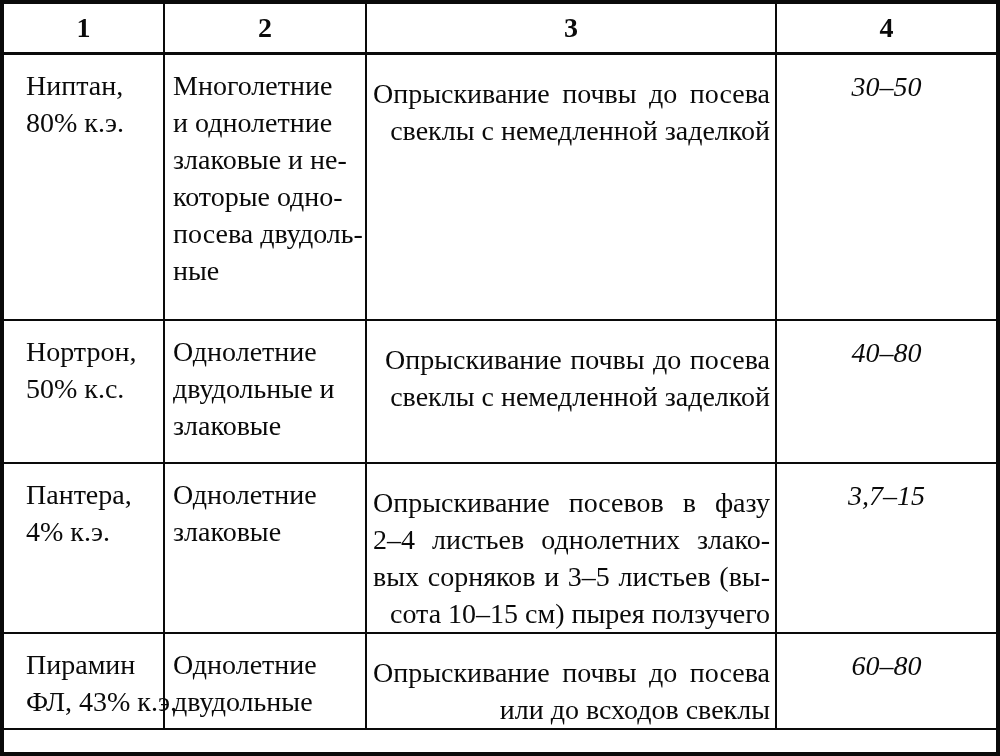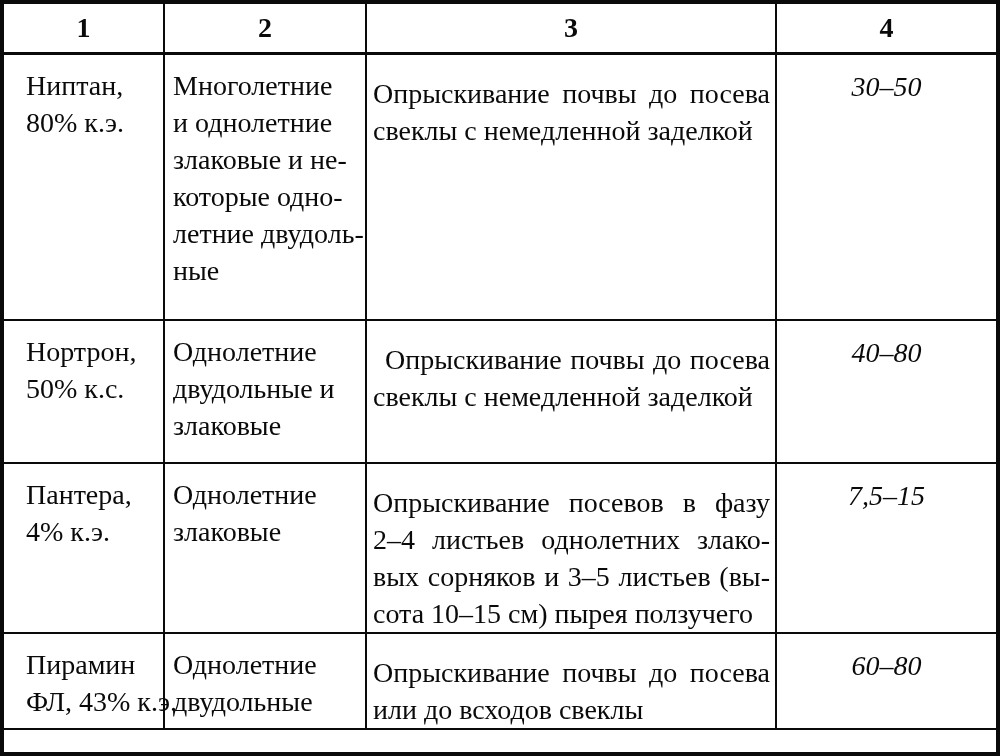--- a/index.html
+++ b/index.html
@@ -54,21 +54,21 @@
 
   td.c1 { padding: 12px 4px 0 22px; }
   td.c2 { padding: 12px 4px 0 8px; margin-left: 33px; }
   td.c3 { padding: 20px 5px 0 6px; }
   td.c4 { padding: 13px 0 0 0; text-align: center; }
 
   .ln {
     line-height: 37px;
     white-space: nowrap;
   }
-  .just .ln { white-space: normal; }
+  .just .ln { white-space: normal; text-align: right; }
   .just .ln:not(:last-child) {
     text-align: justify;
     text-align-last: justify;
   }
   .indent .ln:first-child { text-indent: 12px; }
   .dose { line-height: 37px; font-style: italic; }
 </style>
 </head>
 <body>
 
@@ -95,21 +95,21 @@
               <div class="ln">Ниптан,</div>
               <div class="ln">80% к.э.</div>
             </div>
         </td>
         <td class="c2">
           <div>
               <div class="ln">Многолетние</div>
               <div class="ln">и однолетние</div>
               <div class="ln">злаковые и не-</div>
               <div class="ln">которые одно-</div>
-              <div class="ln">летние двудоль-</div>
+              <div class="ln">посева двудоль-</div>
               <div class="ln">ные</div>
             </div>
         </td>
         <td class="c3">
           <div class="just">
               <div class="ln">Опрыскивание почвы до посева</div>
               <div class="ln">свеклы с немедленной заделкой</div>
             </div>
         </td>
         <td class="c4">
@@ -155,21 +155,21 @@
         </td>
         <td class="c3">
           <div class="just">
               <div class="ln">Опрыскивание посевов в фазу</div>
               <div class="ln">2–4 листьев однолетних злако-</div>
               <div class="ln">вых сорняков и 3–5 листьев (вы-</div>
               <div class="ln">сота 10–15 см) пырея ползучего</div>
             </div>
         </td>
         <td class="c4">
-          <div class="dose">7,5–15</div>
+          <div class="dose">3,7–15</div>
         </td>
       </tr>
       <tr class="r4">
         <td class="c1">
           <div>
               <div class="ln">Пирамин</div>
               <div class="ln">ФЛ, 43% к.э.</div>
             </div>
         </td>
         <td class="c2">

